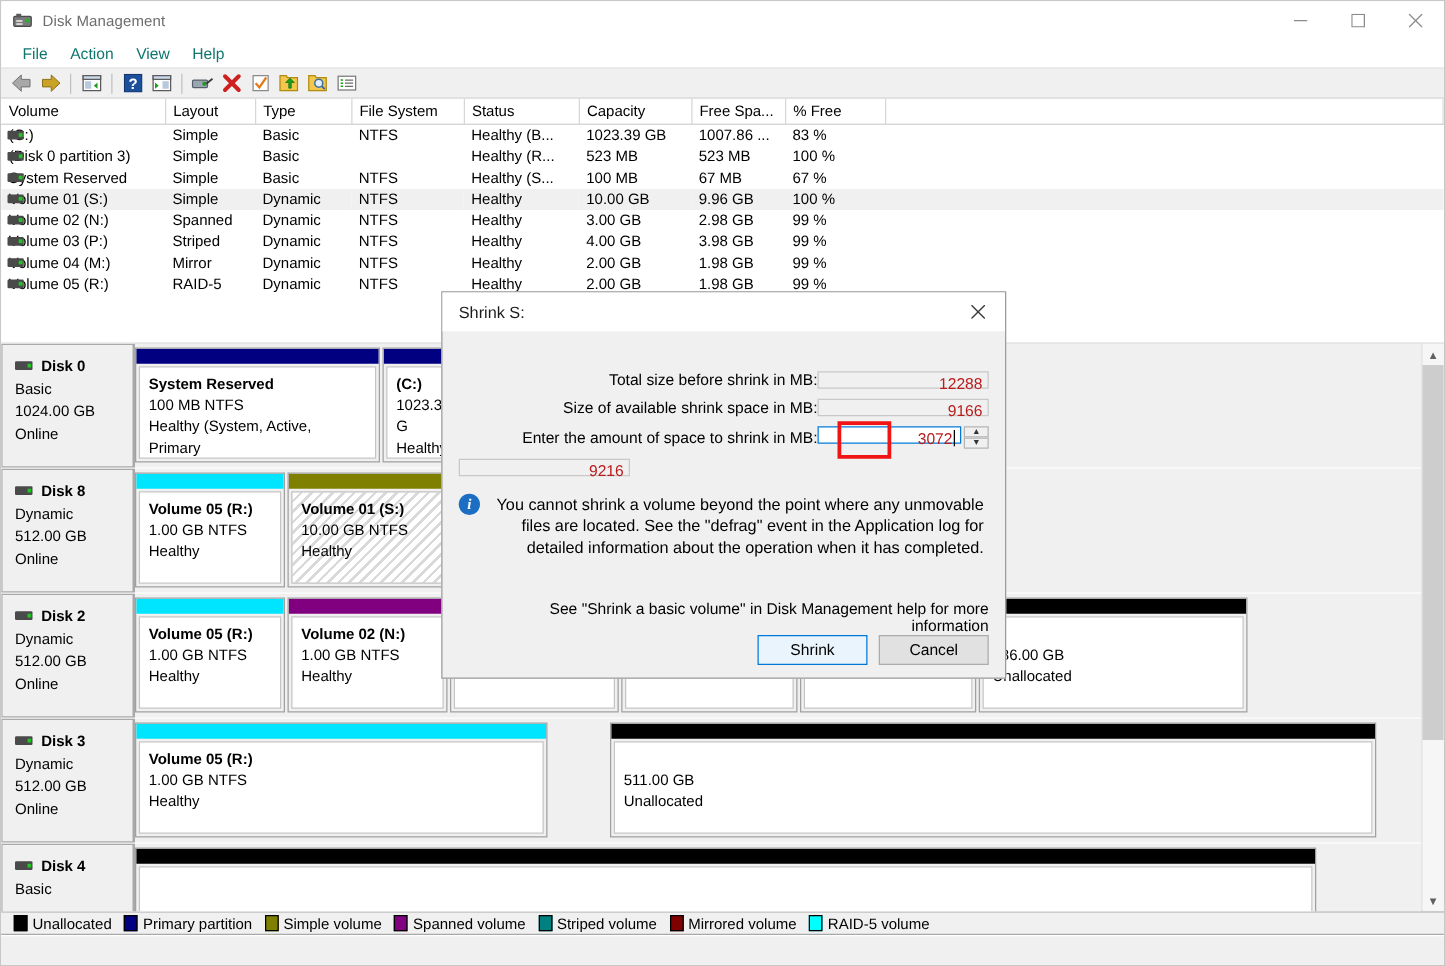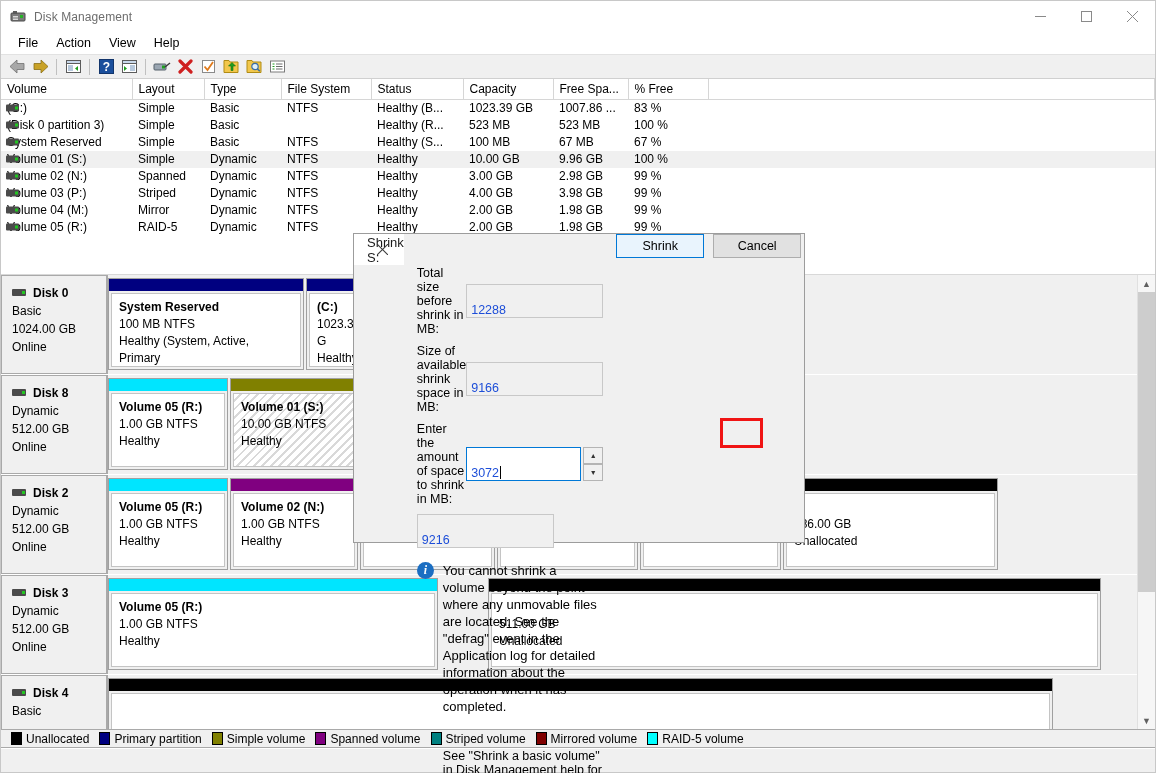--- a/index.html
+++ b/index.html
@@ -42,21 +42,21 @@
 
   
   .menubar {
     height:22px; min-height:22px;
     background:#ffffff;
     display:flex; align-items:center;
     padding-left:8px;
     border-bottom:1px solid #ffffff;
   }
   .menubar span {
-    padding:2px 9px; font-size:12.5px; color:#000000;
+    padding:2px 9px; font-size:12.5px; color:#0f766e;
   }
 
   
   .toolbar {
     height:25px; min-height:25px;
     background:#f0f0f0;
     border-top:1px solid #e2e2e2;
     border-bottom:1px solid #d0d0d0;
     display:flex; align-items:center;
     padding-left:5px; gap:1px;
@@ -168,38 +168,39 @@
   .legend .sw { width:11px; height:13px; border:1px solid #000; }
 
   .statusbar { height:24px; min-height:24px; background:#f0f0f0; border-top:1px solid #ffffff; }
 
   
   .dialog {
     position:absolute; left:352px; top:232px; width:452px; height:310px;
     background:#f0f0f0;
     border:1px solid #9c9c9c;
     box-shadow:0 0 0 0 rgba(0,0,0,0);
-    display:flex; flex-direction:row;
+    display:flex; flex-direction:column;
     z-index:50;
+    text-align:right;
   }
   .dlg-title {
     height:31px; min-height:31px; background:#ffffff;
     display:flex; align-items:center; position:relative;
     padding-left:13px; font-size:13px; color:#1a1a1a;
   }
   .dlg-close {
     position:absolute; right:0; top:0; width:43px; height:31px;
     display:flex; align-items:center; justify-content:center; color:#3a3a3a;
   }
   .dlg-body { flex:1; padding:16px 13px 0 13px; position:relative;margin-top:16px; }
   .frow { display:flex; align-items:center; margin-bottom:8px; }
   .frow .lbl { flex:1; font-size:12.5px; }
   .fld {
     width:137px; height:14px; background:#f0f0f0; border:1px solid #c8c8c8;
-    font-size:12.5px; padding:16px 4px; line-height:18px; color:#1d4ed8;
+    font-size:12.5px; padding:0 4px; line-height:18px; color:#b91c1c;
   }
   .fld.editable { background:#ffffff; border:1px solid #0078d7; width:115px; }
   .spinwrap { display:flex; width:137px; }
   .spin { width:20px; display:flex; flex-direction:column; margin-left:2px; }
   .spin div {
     flex:1; border:1px solid #b4b4b4; background:#f0f0f0;
     display:flex; align-items:center; justify-content:center; font-size:7px; color:#333;
   }
   .redbox {
     position:absolute; border:3px solid #f01414; pointer-events:none;

